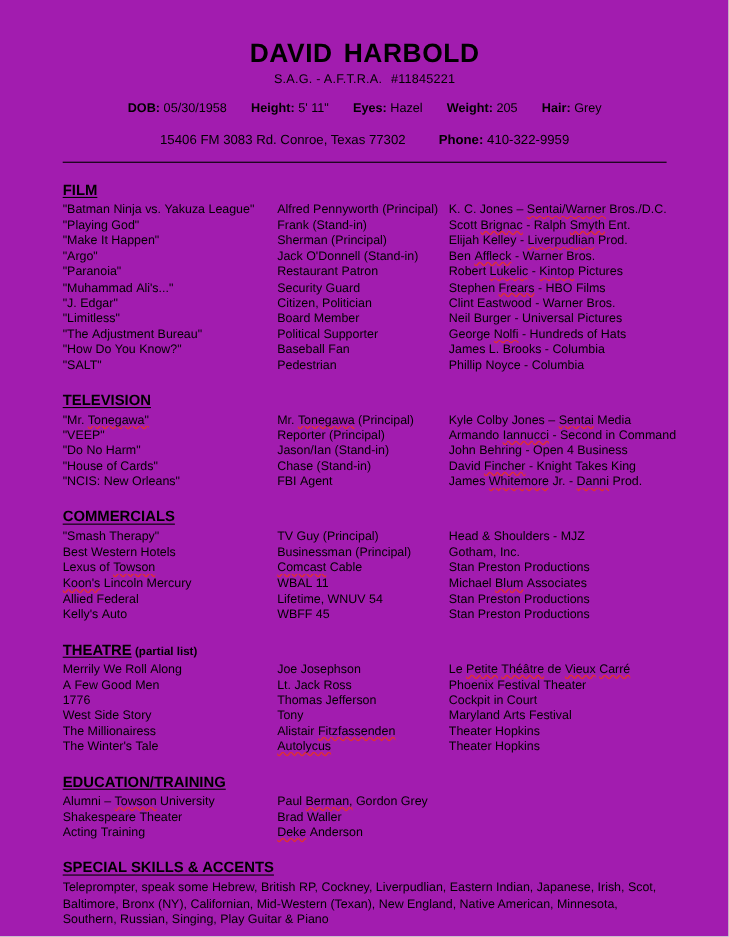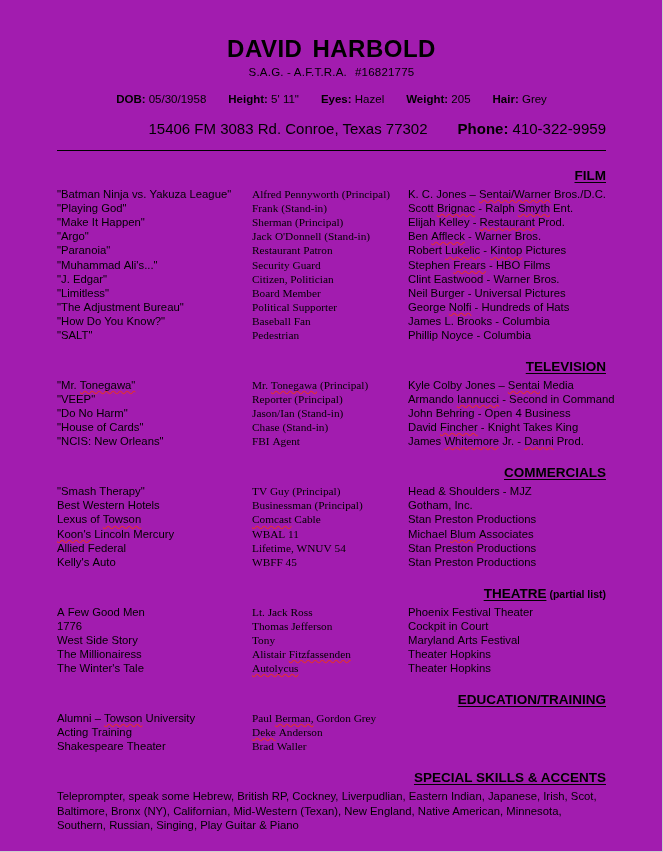--- a/index.html
+++ b/index.html
@@ -47,63 +47,62 @@
   }
   .union .sep { display: inline-block; width: 8px; }
   .vitals {
     text-align: center;
     font-size: 11.5px;
     margin-top: 15px;
   }
   .vitals .lbl { font-weight: bold; }
   .vitals .grp { display: inline-block; margin: 0 11px; text-align: right; }
   .addr {
-    text-align: right;
-    font-size: 15px;
+    text-align: center;
+    font-size: 12px;
     margin-top: 15px;
   }
   .addr .grp { display: inline-block; }
   .addr .grp + .grp { margin-left: 30px; }
   .addr .lbl { font-weight: bold; }
 
   .rule {
     margin-top: 13px;
     height: 0;
     border-top: 1.3px solid #000000;
   }
 
   
   .section { margin-top: 18px; }
   .sec-head {
     font-size: 13.5px;
     font-weight: bold;
     margin-bottom: 3px;
     line-height: 1.1;
-    text-align: right;
   }
   .sec-head .u {
     text-decoration: underline;
     text-underline-offset: 2px;
   }
   .sec-head .note {
     font-weight: bold;
     font-size: 10.5px;
     text-decoration: none;
     margin-left: 3px;
   }
 
   .rows { width: 100%; }
   .row {
     display: flex;
     font-size: 11.3px;
     line-height: 14.1px;
     white-space: nowrap;
   }
   .c1 { width: 195px; flex: 0 0 195px; }
-  .c2 { width: 156px; flex: 0 0 156px; font-family: Liberation Serif, serif; }
+  .c2 { width: 156px; flex: 0 0 156px; }
   .c3 { flex: 1 1 auto; }
 
   
   .edu .c1 { width: 195px; flex: 0 0 195px; }
 
   
   .skills {
     font-size: 11.3px;
     line-height: 14.6px;
     width: 547px;
@@ -120,21 +119,21 @@
 <body>
 
 <div class="page">
   <div class="inner">
 
     <div class="name">
       <span>DAVID</span><span class="gap"></span><span>HARBOLD</span>
     </div>
 
     <div class="union">
-      <span>S.A.G. - A.F.T.R.A.</span><span class="sep"></span><span>#16821775</span>
+      <span>S.A.G. - A.F.T.R.A.</span><span class="sep"></span><span>#11845221</span>
     </div>
 
     <div class="vitals">
       <span class="grp"><span class="lbl">DOB:</span> <span>05/30/1958</span></span><span class="grp"><span class="lbl">Height:</span> <span>5' 11"</span></span><span class="grp"><span class="lbl">Eyes:</span> <span>Hazel</span></span><span class="grp"><span class="lbl">Weight:</span> <span>205</span></span><span class="grp"><span class="lbl">Hair:</span> <span>Grey</span></span>
     </div>
 
     <div class="addr">
       <span class="grp">15406 FM 3083 Rd. Conroe, Texas 77302</span><span class="grp"><span class="lbl">Phone:</span> <span>410-322-9959</span></span>
     </div>
 
@@ -150,21 +149,21 @@
               <div class="c3">K.&nbsp;C.&nbsp;Jones&nbsp;–&nbsp;<span class="sq">Sentai/Warner</span>&nbsp;Bros./D.C.</div>
             </div>
             <div class="row">
               <div class="c1">"Playing&nbsp;God"</div>
               <div class="c2">Frank&nbsp;(Stand-in)</div>
               <div class="c3">Scott&nbsp;<span class="sq">Brignac</span>&nbsp;-&nbsp;Ralph&nbsp;<span class="sq">Smyth</span>&nbsp;Ent.</div>
             </div>
             <div class="row">
               <div class="c1">"Make&nbsp;It&nbsp;Happen"</div>
               <div class="c2">Sherman&nbsp;(Principal)</div>
-              <div class="c3">Elijah&nbsp;Kelley&nbsp;-&nbsp;<span class="sq">Restaurant</span>&nbsp;Prod.</div>
+              <div class="c3">Elijah&nbsp;Kelley&nbsp;-&nbsp;<span class="sq">Liverpudlian</span>&nbsp;Prod.</div>
             </div>
             <div class="row">
               <div class="c1">"Argo"</div>
               <div class="c2">Jack&nbsp;O'Donnell&nbsp;(Stand-in)</div>
               <div class="c3">Ben&nbsp;<span class="sq">Affleck</span>&nbsp;-&nbsp;Warner&nbsp;Bros.</div>
             </div>
             <div class="row">
               <div class="c1">"Paranoia"</div>
               <div class="c2">Restaurant&nbsp;Patron</div>
               <div class="c3">Robert&nbsp;<span class="sq">Lukelic</span>&nbsp;-&nbsp;<span class="sq">Kintop</span>&nbsp;Pictures</div>
@@ -263,20 +262,25 @@
               <div class="c1">Kelly's&nbsp;Auto</div>
               <div class="c2">WBFF&nbsp;45</div>
               <div class="c3">Stan&nbsp;Preston&nbsp;Productions</div>
             </div>
           </div>
         </div>
         <div class="section">
           <div class="sec-head"><span class="u">THEATRE</span><span class="note">(partial list)</span></div>
           <div class="rows">
             <div class="row">
+              <div class="c1">Merrily&nbsp;We&nbsp;Roll&nbsp;Along</div>
+              <div class="c2">Joe&nbsp;Josephson</div>
+              <div class="c3">Le&nbsp;<span class="sq">Petite</span>&nbsp;<span class="sq">Théâtre</span>&nbsp;de&nbsp;<span class="sq">Vieux</span>&nbsp;<span class="sq">Carré</span></div>
+            </div>
+            <div class="row">
               <div class="c1">A&nbsp;Few&nbsp;Good&nbsp;Men</div>
               <div class="c2">Lt.&nbsp;Jack&nbsp;Ross</div>
               <div class="c3">Phoenix&nbsp;Festival&nbsp;Theater</div>
             </div>
             <div class="row">
               <div class="c1">1776</div>
               <div class="c2">Thomas&nbsp;Jefferson</div>
               <div class="c3">Cockpit&nbsp;in&nbsp;Court</div>
             </div>
             <div class="row">
@@ -298,29 +302,29 @@
         </div>
         <div class="section">
           <div class="sec-head"><span class="u">EDUCATION/TRAINING</span></div>
           <div class="rows edu">
             <div class="row">
               <div class="c1">Alumni&nbsp;–&nbsp;<span class="sq">Towson</span>&nbsp;University</div>
               <div class="c2">Paul&nbsp;<span class="sq">Berman,</span>&nbsp;Gordon&nbsp;Grey</div>
               <div class="c3"></div>
             </div>
             <div class="row">
+              <div class="c1">Shakespeare&nbsp;Theater</div>
+              <div class="c2">Brad&nbsp;Waller</div>
+              <div class="c3"></div>
+            </div>
+            <div class="row">
               <div class="c1">Acting&nbsp;Training</div>
               <div class="c2"><span class="sq">Deke</span>&nbsp;Anderson</div>
               <div class="c3"></div>
             </div>
-            <div class="row">
-              <div class="c1">Shakespeare&nbsp;Theater</div>
-              <div class="c2">Brad&nbsp;Waller</div>
-              <div class="c3"></div>
-            </div>
           </div>
         </div>
       </div>
 
     <div class="section">
       <div class="sec-head"><span class="u">SPECIAL SKILLS &amp; ACCENTS</span></div>
       <div class="skills">Teleprompter, speak some Hebrew, British RP, Cockney, Liverpudlian, Eastern Indian, Japanese, Irish, Scot, Baltimore, Bronx (NY), Californian, Mid-Western (Texan), New England, Native American, Minnesota, Southern, Russian, Singing, Play Guitar &amp; Piano</div>
     </div>
 
   </div>

